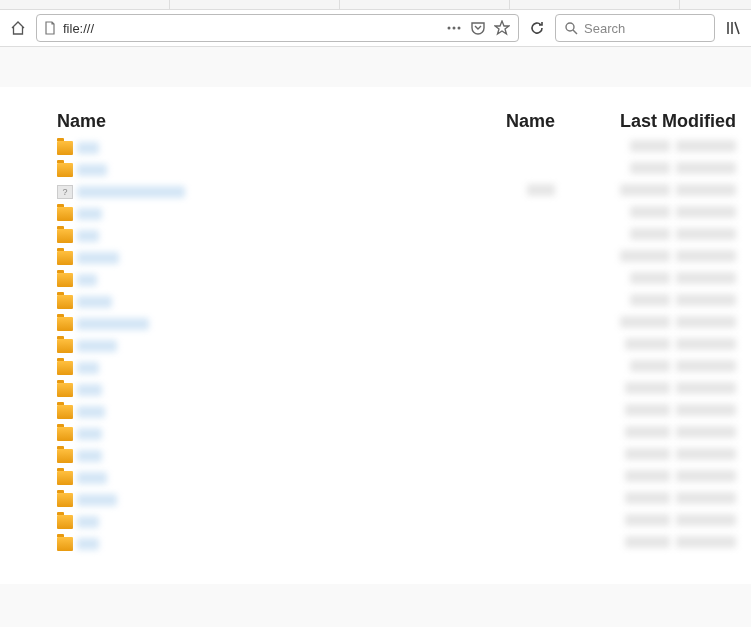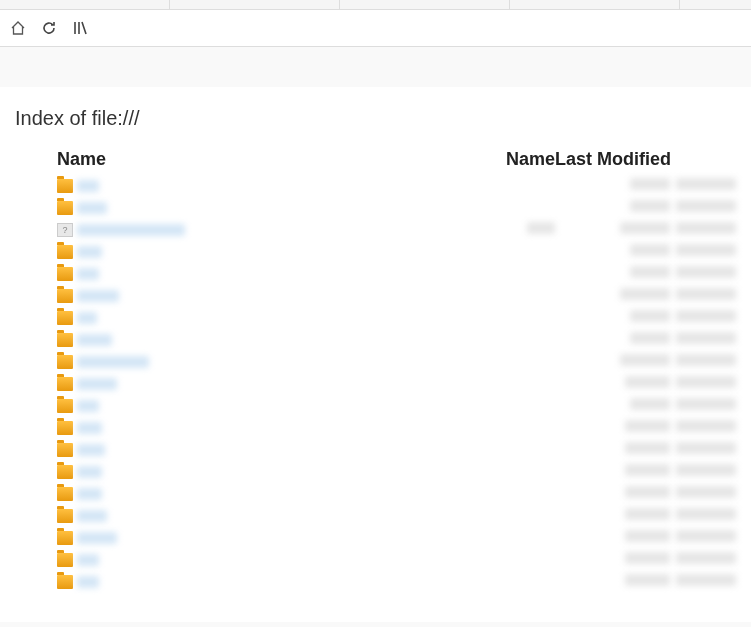--- a/index.html
+++ b/index.html
@@ -20,21 +20,21 @@
     .search-bar input::placeholder { color: #888; }
     
     .content-wrap { background: #f9f9f9; padding-top: 40px; min-height: 580px; }
     .content { background: #fff; margin-left: 0; padding: 20px 15px 30px 15px; }
     h1 { font-size: 20px; font-weight: normal; color: #333; margin-bottom: 15px; }
     
     table { width: 100%; border-collapse: collapse; table-layout: fixed; }
     th { text-align: left; font-weight: bold; font-size: 18px; padding: 4px 0; color: #222; }
     th.col-name { padding-left: 42px; width: 470px; }
     th.col-size { text-align: right; width: 70px; }
-    th.col-mod { padding-right: 0; }
+    th.col-mod { text-align: right; padding-right: 0; }
     
     td { padding: 1px 0; vertical-align: middle; height: 22px; }
     td.c-name { padding-left: 42px; }
     td.c-size { text-align: right; }
     td.c-mod { text-align: right; }
     
     .file-icon { display: inline-block; width: 16px; height: 14px; vertical-align: middle; margin-right: 4px; }
     .folder { background: linear-gradient(#ffc040, #e89a10); border-radius: 1px; position: relative; }
     .folder::before { content: ""; position: absolute; top: -3px; left: 0; width: 7px; height: 3px; background: #e89a10; border-radius: 1px 1px 0 0; }
     .unknown { background: #e8e8e8; border: 1px solid #ccc; display: inline-flex; align-items: center; justify-content: center; font-size: 9px; color: #888; }
@@ -54,35 +54,60 @@
   <div class="tab-outline"></div>
   <div class="tab-outline"></div>
 </div>
 
 <div class="toolbar">
   <div class="icon-btn">
     <svg width="16" height="16" viewBox="0 0 16 16" fill="none" stroke="#555" stroke-width="1.3">
         <path d="M2 8 L8 2 L14 8 M3.5 7 V14 H12.5 V7"></path>
       </svg>
   </div>
+  <div class="url-bar">
+    <svg width="14" height="14" viewBox="0 0 14 14" fill="none" stroke="#777" stroke-width="1.2">
+        <path d="M3 1 H9 L11 3 V13 H3 Z M9 1 V3 H11"></path>
+      </svg>
+    <input type="text" value="file:///" style="">
+    <div class="url-icons">
+      <svg width="16" height="16" viewBox="0 0 16 16" fill="#666">
+          <circle cx="3" cy="8" r="1.5"></circle>
+          <circle cx="8" cy="8" r="1.5"></circle>
+          <circle cx="13" cy="8" r="1.5"></circle>
+        </svg>
+      <svg width="16" height="16" viewBox="0 0 16 16" fill="none" stroke="#666" stroke-width="1.4">
+          <path d="M2 3 H14 V8 A6 6 0 0 1 2 8 Z M5 6 L8 9 L11 6"></path>
+        </svg>
+      <svg width="16" height="16" viewBox="0 0 16 16" fill="none" stroke="#666" stroke-width="1.3">
+          <path d="M8 1 L10 6 L15 6 L11 9 L12.5 14 L8 11 L3.5 14 L5 9 L1 6 L6 6 Z"></path>
+        </svg>
+    </div>
+  </div>
   <div class="icon-btn">
     <svg width="16" height="16" viewBox="0 0 16 16" fill="none" stroke="#444" stroke-width="1.6">
         <path d="M13 8 A5 5 0 1 1 11.5 4.5 M13 2 V5 H10"></path>
       </svg>
   </div>
+  <div class="search-bar">
+    <svg width="14" height="14" viewBox="0 0 14 14" fill="none" stroke="#777" stroke-width="1.4">
+        <circle cx="6" cy="6" r="4"></circle>
+        <path d="M9 9 L13 13"></path>
+      </svg>
+    <input type="text" placeholder="Search" style="">
+  </div>
   <div class="icon-btn">
     <svg width="16" height="16" viewBox="0 0 16 16" fill="none" stroke="#444" stroke-width="1.6">
         <path d="M3 2 V14 M7 2 V14 M10 2 L14 14"></path>
       </svg>
   </div>
 </div>
 
 <div class="content-wrap">
   <div class="content">
-    <h1>Index of file:///</h1>
     <table>
       <thead>
         <tr>
           <th class="col-name">Name</th>
           <th class="col-size">Name</th>
           <th class="col-mod">Last Modified</th>
         </tr>
       </thead>
       <tbody id="rows">
           <tr>

